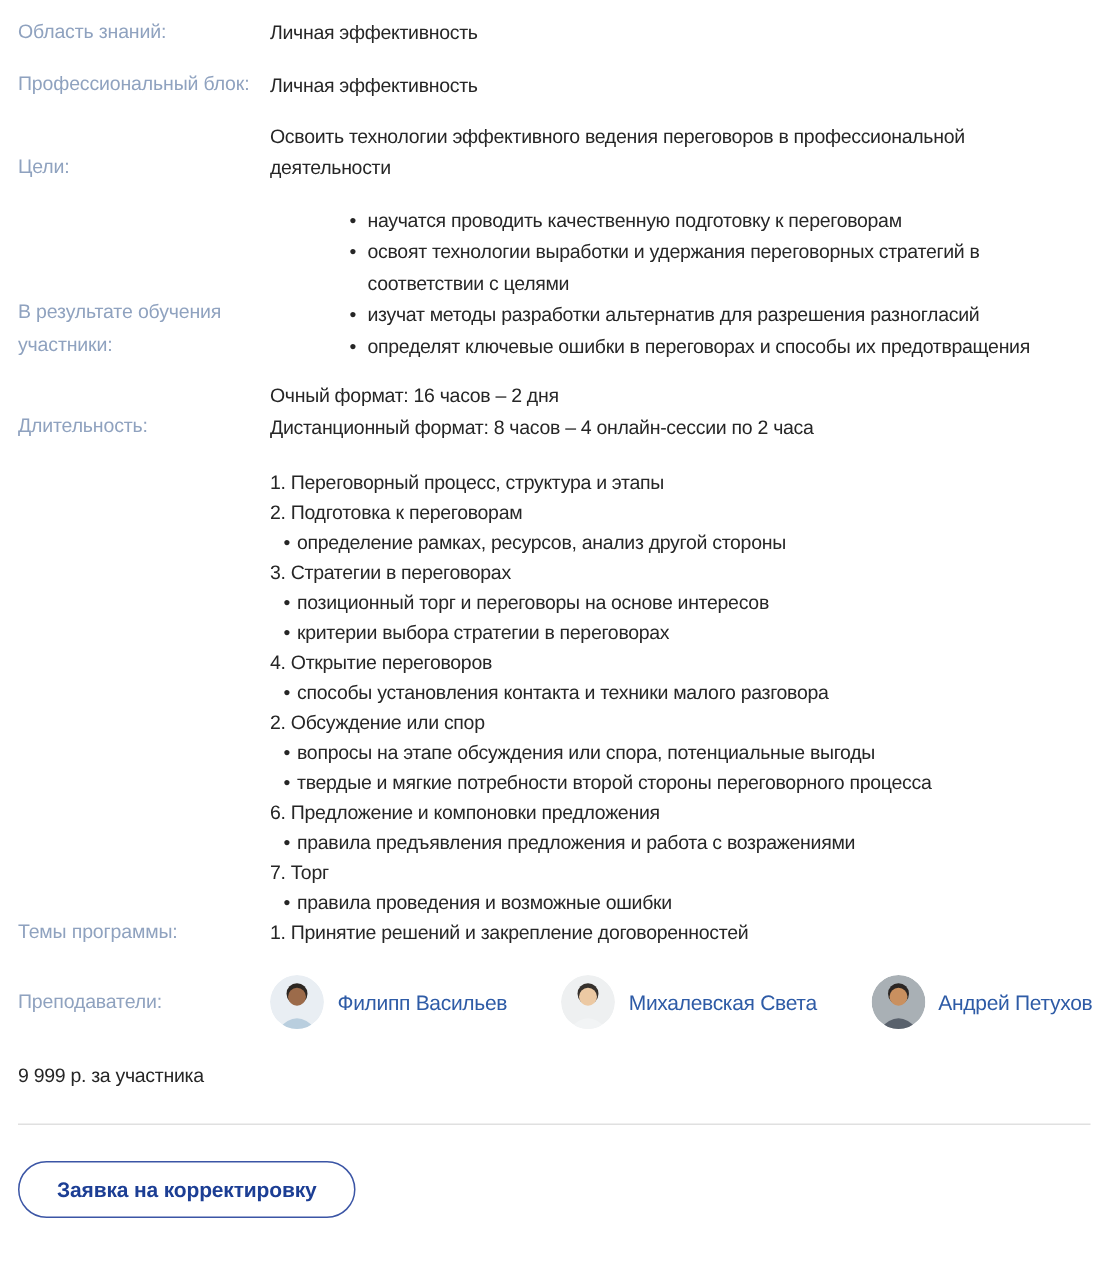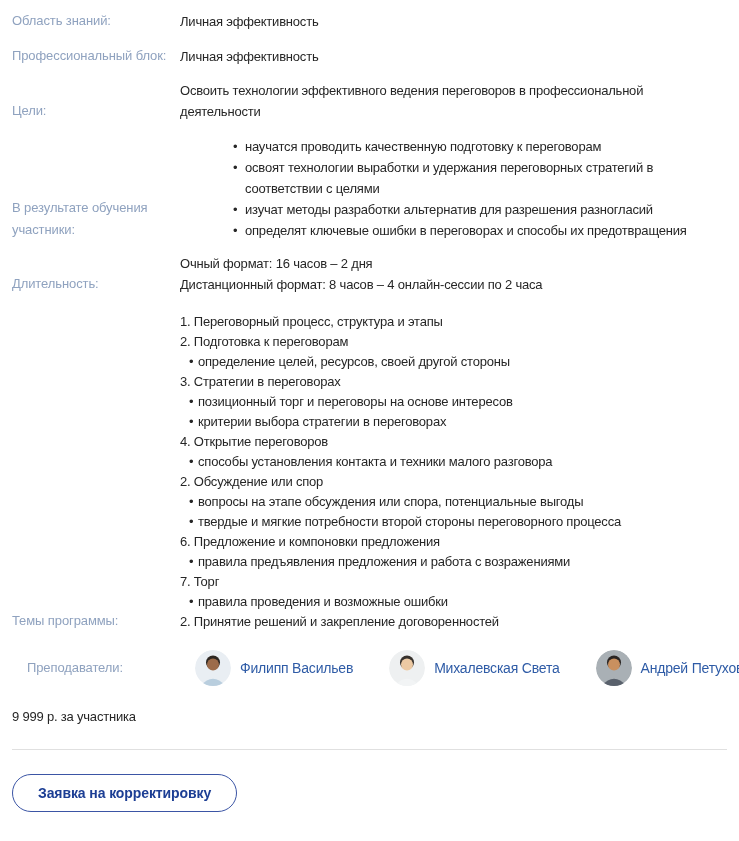--- a/index.html
+++ b/index.html
@@ -6,21 +6,21 @@
   body{font-family:"Liberation Sans",sans-serif;color:#262626;}
   .page{width:739px;box-sizing:border-box;padding:10px 12px 14px 12px;background:#fff;}
   .row{display:flex;align-items:flex-end;margin-bottom:13px;}
   .label{flex:0 0 168px;width:168px;color:#8fa2bf;font-size:13px;line-height:22px;letter-spacing:-0.1px;}
   .value{flex:1;font-size:13px;line-height:21px;letter-spacing:-0.2px;color:#262626;}
   .value.para{line-height:25px;}
   .mb14{margin-bottom:14px;}
   .mb12{margin-bottom:12px;gap:48px;}
   .mb17{margin-bottom:17px;}
   .mb18{margin-bottom:18px;}
-  .mb20{margin-bottom:20px;margin-left:15px;}
+  .mb20{margin-bottom:20px;}
   
   .blist .bitem{position:relative;padding-left:17px;line-height:21px;}
   .blist .bitem::before{content:"\2022";position:absolute;left:5px;top:0;color:#262626;}
   
   .topics .titem{line-height:20px;}
   .topics .titem.sub{position:relative;padding-left:18px;}
   .topics .titem.sub::before{content:"\2022";position:absolute;left:9px;top:0;color:#262626;}
   
   .teachers{display:flex;align-items:center;gap:36px;flex-wrap:nowrap;}
   .teacher{display:flex;align-items:center;gap:9px;text-decoration:none;cursor:pointer;}
@@ -70,34 +70,34 @@
       <div>Очный формат: 16 часов – 2 дня</div>
       <div>Дистанционный формат: 8 часов – 4 онлайн-сессии по 2 часа</div>
     </div>
   </div>
 
   <div class="row mb18">
     <div class="label">Темы программы:</div>
     <div class="value topics">
       <div class="titem">1. Переговорный процесс, структура и этапы</div>
       <div class="titem">2. Подготовка к переговорам</div>
-      <div class="titem sub">определение целей, ресурсов, своей другой стороны</div>
+      <div class="titem sub">определение рамках, ресурсов, анализ другой стороны</div>
       <div class="titem">3. Стратегии в переговорах</div>
       <div class="titem sub">позиционный торг и переговоры на основе интересов</div>
       <div class="titem sub">критерии выбора стратегии в переговорах</div>
       <div class="titem">4. Открытие переговоров</div>
       <div class="titem sub">способы установления контакта и техники малого разговора</div>
       <div class="titem">2. Обсуждение или спор</div>
       <div class="titem sub">вопросы на этапе обсуждения или спора, потенциальные выгоды</div>
       <div class="titem sub">твердые и мягкие потребности второй стороны переговорного процесса</div>
       <div class="titem">6. Предложение и компоновки предложения</div>
       <div class="titem sub">правила предъявления предложения и работа с возражениями</div>
       <div class="titem">7. Торг</div>
       <div class="titem sub">правила проведения и возможные ошибки</div>
-      <div class="titem">2. Принятие решений и закрепление договоренностей</div>
+      <div class="titem">1. Принятие решений и закрепление договоренностей</div>
     </div>
   </div>
 
   <div class="row mb20">
     <div class="label" style="line-height:36px;">Преподаватели:</div>
     <div class="value teachers">
 
       <a class="teacher">
         <span class="avatar">
           <svg width="36" height="36" viewBox="0 0 36 36">

